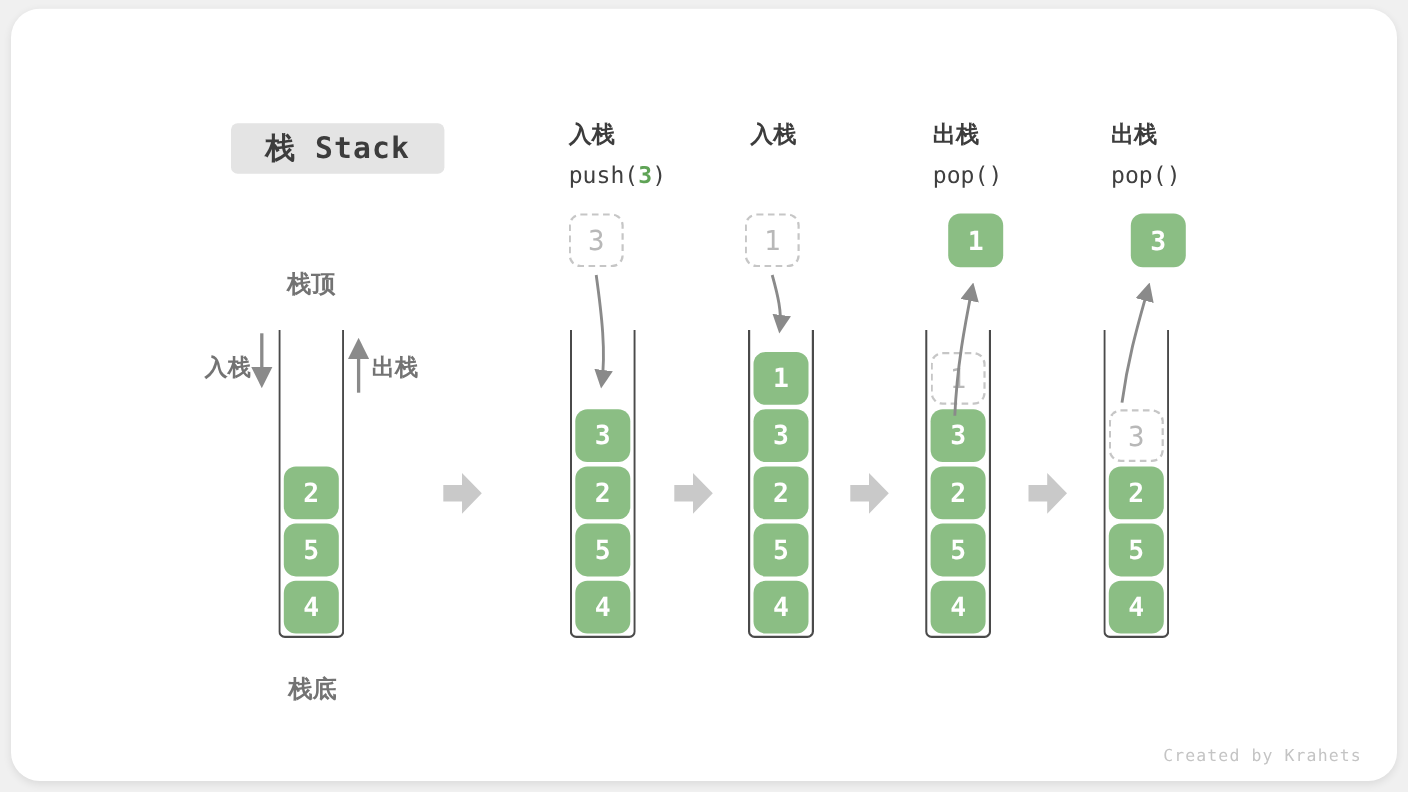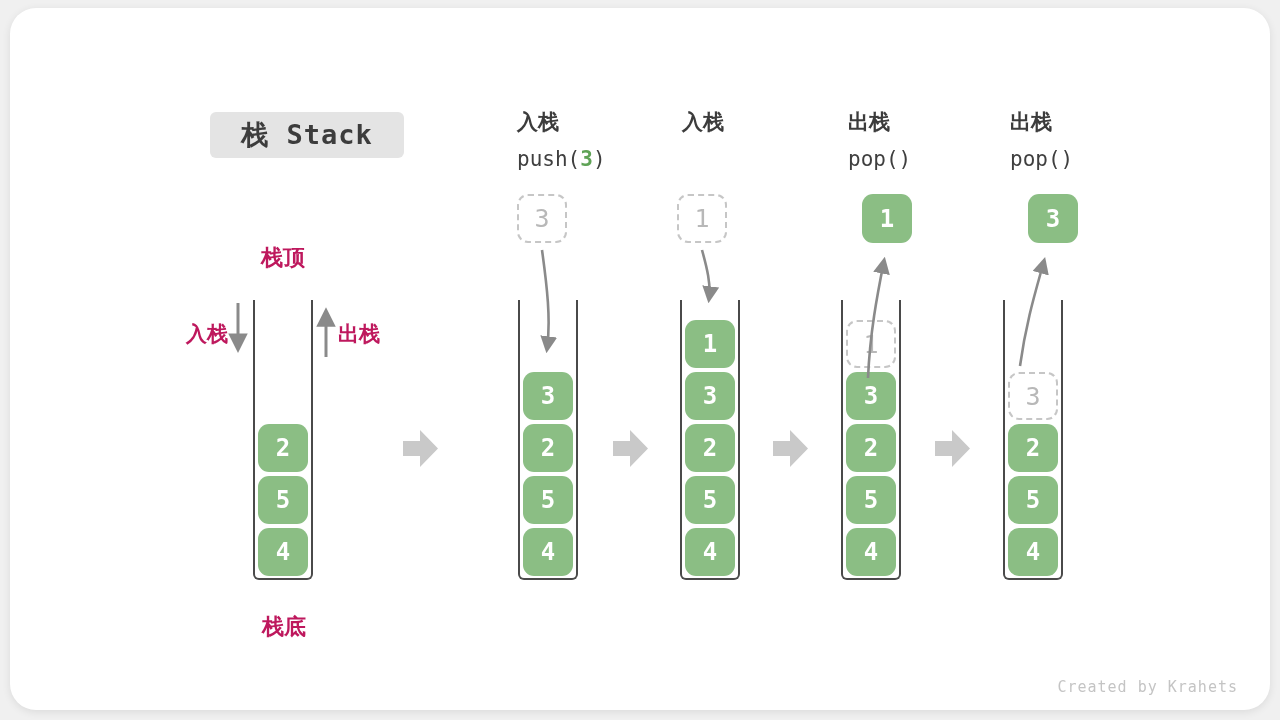--- a/index.html
+++ b/index.html
@@ -18,21 +18,21 @@
 
   .title-box {
     left:186px; top:112px; width:194px; height:46px;
     background:#e4e4e4; border-radius:6px;
     display:flex; align-items:center; justify-content:center;
     font-family:"DejaVu Sans Mono", monospace;
     font-size:27px; font-weight:bold; color:#3c3c3c; letter-spacing:1px;margin-left:24px;
   }
 
   .cjk-label {
-    font-size:22px; font-weight:bold; color:#be185d; text-align:center;
+    font-size:22px; font-weight:bold; color:#737373; text-align:center;
   }
 
   .op-header { top:108px; width:160px; }
   .op-label { font-size:21px; font-weight:bold; color:#3c3c3c; }
   .op-code  {
     margin-top:11px; font-family:"DejaVu Sans Mono", monospace;
     font-size:21px; color:#3f3f3f;
   }
   .op-code .arg { color:#5fa356; font-weight:bold; }
 

